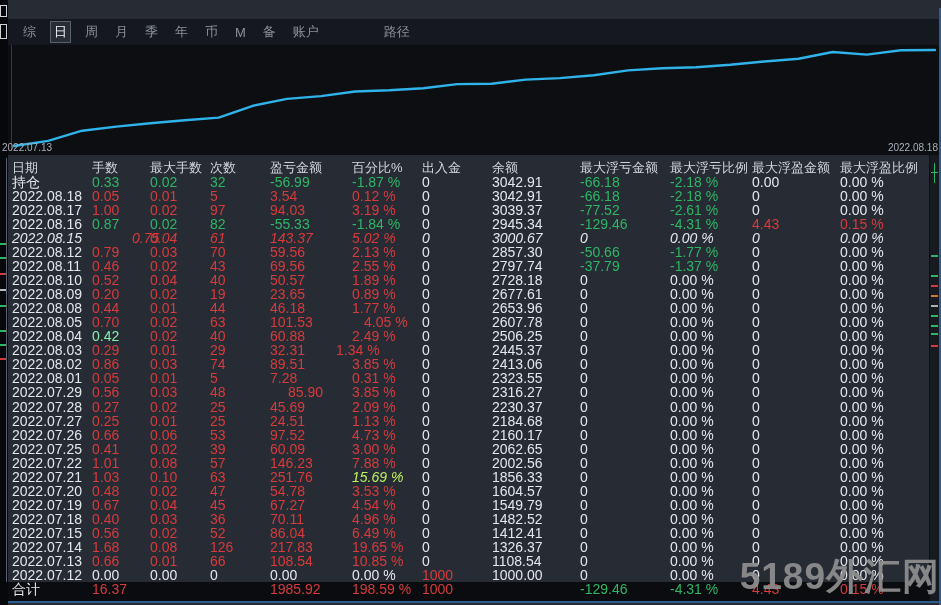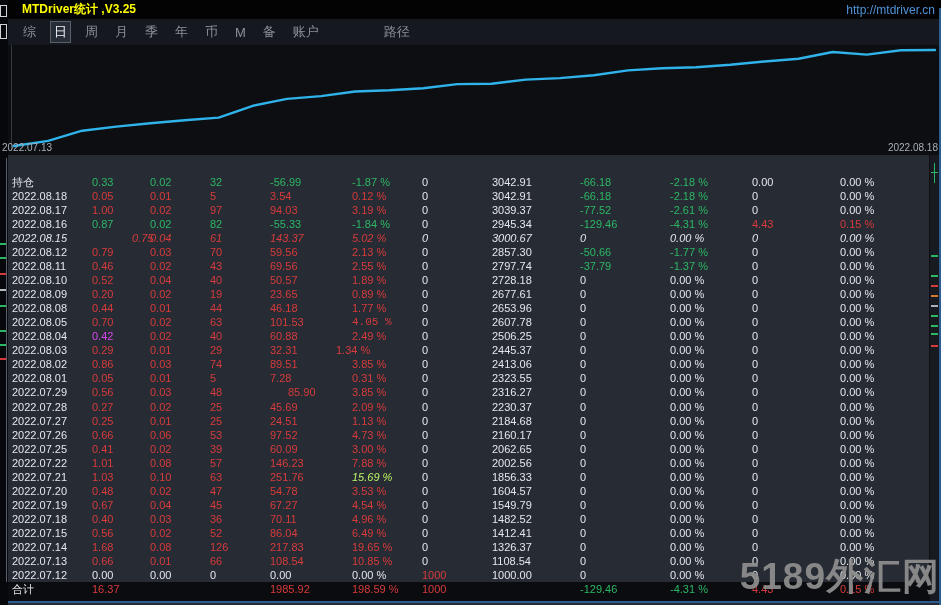--- a/index.html
+++ b/index.html
@@ -19,21 +19,21 @@
   .path{margin-left:62px;}
   
   .chart{position:absolute;top:45px;left:0;width:933px;height:110px;background:#0c0e12;border-bottom:1px solid #1e2228;}
   .chart::before{content:"";position:absolute;left:3px;top:0;width:1px;height:105px;background:#333a44;}
   .banner{position:absolute;left:62px;top:31px;font-size:21px;font-weight:700;color:#e23434;
     white-space:nowrap;letter-spacing:.5px;z-index:5;}
   .cdate{position:absolute;top:97px;font-size:10px;color:#a9afb8;z-index:4;}
   .dleft{left:-6px;}  .dright{right:3px;}
   
   #table{position:absolute;top:155px;left:0;width:933px;height:446px;background:#262b34;}
-  .trow{position:absolute;left:0;width:100%;height:14px;line-height:14px;font-size:11px;white-space:nowrap;}
+  .trow{position:absolute;left:0;width:100%;height:14px;line-height:14px;font-size:14px;white-space:nowrap;}
   .trow.header{font-size:13px;}
   .trow.total{background:#0a0c10;height:19px;line-height:15px;}
   .tcell{position:absolute;white-space:nowrap;}
   
   .bottomline{position:absolute;left:0;top:601px;width:933px;height:2px;background:#2d5c8e;}
   .right-border{position:absolute;right:0;top:8px;width:2px;height:597px;background:#2d5c8e;}
   .right-strip{position:absolute;right:2px;top:155px;width:9px;height:446px;background:#171b21;border-left:1px solid #0d0f13;}
   .left-strip{position:absolute;left:0;top:0;width:8px;height:605px;background:#07080b;}
   .vline{position:absolute;left:6px;top:158px;width:1px;height:424px;background:#596070;}
   .tick{position:absolute;left:0;width:6px;height:2px;}
@@ -56,24 +56,20 @@
   <div class="tick" style="top:273px;background:#d83b3b;"></div>
   <div class="tick" style="top:289px;background:#b8bcc2;"></div>
   <div class="tick" style="top:305px;background:#2db765;"></div>
   <div class="tick" style="top:330px;background:#2db765;"></div>
   <div class="tick" style="top:344px;background:#2db765;"></div>
   <div class="tick" style="top:358px;background:#d83b3b;"></div>
 </div>
 
 <div class="win">
 
-  <div class="titlebar">
-    <span class="title">MTDriver统计 ,V3.25</span>
-    <a class="url" href="#">http://mtdriver.cn</a>
-  </div>
 
   <div class="menubar">
     <div id="menu-items">
         <span class="mi">综</span>
         <span class="mi active">日</span>
         <span class="mi">周</span>
         <span class="mi">月</span>
         <span class="mi">季</span>
         <span class="mi">年</span>
         <span class="mi">币</span>
@@ -86,20 +82,34 @@
 
   <div class="chart">
     <svg id="curve" width="933" height="110" viewBox="0 0 933 110">
       <polyline id="curve-line" fill="none" stroke-width="2.4" stroke-linejoin="round" stroke-linecap="round" points="6.0,101.0 40.1,95.9 74.2,85.7 108.3,81.6 142.4,78.3 176.6,75.2 210.7,72.6 244.8,60.8 278.9,53.9 313.0,51.1 347.1,46.5 381.2,45.3 415.3,43.2 449.4,39.1 483.6,38.8 517.7,34.6 551.8,33.1 585.9,30.2 620.0,25.4 654.1,23.3 688.2,22.2 722.3,19.8 756.4,16.5 790.6,13.7 824.7,7.0 858.8,9.6 892.9,5.2 927.0,5.0" stroke="#2fb3ea"></polyline>
     </svg>
     <span class="cdate dleft">2022.07.13</span>
     <span class="cdate dright">2022.08.18</span>
   </div>
 
   <div id="table">
+      <div class="trow header" style="top: 6px;">
+        <span class="tcell" style="left: 4px; color: rgb(211, 215, 220);">日期</span>
+        <span class="tcell" style="left: 84px; color: rgb(211, 215, 220);">手数</span>
+        <span class="tcell" style="left: 142px; color: rgb(211, 215, 220);">最大手数</span>
+        <span class="tcell" style="left: 202px; color: rgb(211, 215, 220);">次数</span>
+        <span class="tcell" style="left: 262px; color: rgb(211, 215, 220);">盈亏金额</span>
+        <span class="tcell" style="left: 344px; color: rgb(211, 215, 220);">百分比%</span>
+        <span class="tcell" style="left: 414px; color: rgb(211, 215, 220);">出入金</span>
+        <span class="tcell" style="left: 484px; color: rgb(211, 215, 220);">余额</span>
+        <span class="tcell" style="left: 572px; color: rgb(211, 215, 220);">最大浮亏金额</span>
+        <span class="tcell" style="left: 662px; color: rgb(211, 215, 220);">最大浮亏比例</span>
+        <span class="tcell" style="left: 744px; color: rgb(211, 215, 220);">最大浮盈金额</span>
+        <span class="tcell" style="left: 832px; color: rgb(211, 215, 220);">最大浮盈比例</span>
+      </div>
       <div class="trow" style="top: 20.03px;">
         <span class="tcell" style="left: 4px; color: rgb(228, 231, 235);">持仓</span>
         <span class="tcell" style="left: 84px; color: rgb(45, 183, 101);">0.33</span>
         <span class="tcell" style="left: 142px; color: rgb(45, 183, 101);">0.02</span>
         <span class="tcell" style="left: 202px; color: rgb(45, 183, 101);">32</span>
         <span class="tcell" style="left: 262px; color: rgb(45, 183, 101);">-56.99</span>
         <span class="tcell" style="left: 344px; color: rgb(45, 183, 101);">-1.87 %</span>
         <span class="tcell" style="left: 414px; color: rgb(228, 231, 235);">0</span>
         <span class="tcell" style="left: 484px; color: rgb(228, 231, 235);">3042.91</span>
         <span class="tcell" style="left: 572px; color: rgb(45, 183, 101);">-66.18</span>
@@ -232,31 +242,31 @@
         <span class="tcell" style="left: 662px; color: rgb(228, 231, 235);">0.00 %</span>
         <span class="tcell" style="left: 744px; color: rgb(228, 231, 235);">0</span>
         <span class="tcell" style="left: 832px; color: rgb(228, 231, 235);">0.00 %</span>
       </div>
       <div class="trow" style="top: 160.33px;">
         <span class="tcell" style="left: 4px; color: rgb(228, 231, 235);">2022.08.05</span>
         <span class="tcell" style="left: 84px; color: rgb(216, 59, 59);">0.70</span>
         <span class="tcell" style="left: 142px; color: rgb(216, 59, 59);">0.02</span>
         <span class="tcell" style="left: 202px; color: rgb(216, 59, 59);">63</span>
         <span class="tcell" style="left: 262px; color: rgb(216, 59, 59);">101.53</span>
-        <span class="tcell" style="left: 344px; color: rgb(216, 59, 59); font-family: Liberation Mono, monospace;">4.05 %</span>
+        <span class="tcell" style="left: 356px; color: rgb(216, 59, 59);">4.05 %</span>
         <span class="tcell" style="left: 414px; color: rgb(228, 231, 235);">0</span>
         <span class="tcell" style="left: 484px; color: rgb(228, 231, 235);">2607.78</span>
         <span class="tcell" style="left: 572px; color: rgb(228, 231, 235);">0</span>
         <span class="tcell" style="left: 662px; color: rgb(228, 231, 235);">0.00 %</span>
         <span class="tcell" style="left: 744px; color: rgb(228, 231, 235);">0</span>
         <span class="tcell" style="left: 832px; color: rgb(228, 231, 235);">0.00 %</span>
       </div>
       <div class="trow" style="top: 174.36px;">
         <span class="tcell" style="left: 4px; color: rgb(228, 231, 235);">2022.08.04</span>
-        <span class="tcell" style="left: 84px; color: #d946ef;">0.42</span>
+        <span class="tcell" style="left: 84px; color: #86efac;">0.42</span>
         <span class="tcell" style="left: 142px; color: rgb(216, 59, 59);">0.02</span>
         <span class="tcell" style="left: 202px; color: rgb(216, 59, 59);">40</span>
         <span class="tcell" style="left: 262px; color: rgb(216, 59, 59);">60.88</span>
         <span class="tcell" style="left: 344px; color: rgb(216, 59, 59);">2.49 %</span>
         <span class="tcell" style="left: 414px; color: rgb(228, 231, 235);">0</span>
         <span class="tcell" style="left: 484px; color: rgb(228, 231, 235);">2506.25</span>
         <span class="tcell" style="left: 572px; color: rgb(228, 231, 235);">0</span>
         <span class="tcell" style="left: 662px; color: rgb(228, 231, 235);">0.00 %</span>
         <span class="tcell" style="left: 744px; color: rgb(228, 231, 235);">0</span>
         <span class="tcell" style="left: 832px; color: rgb(228, 231, 235);">0.00 %</span>

